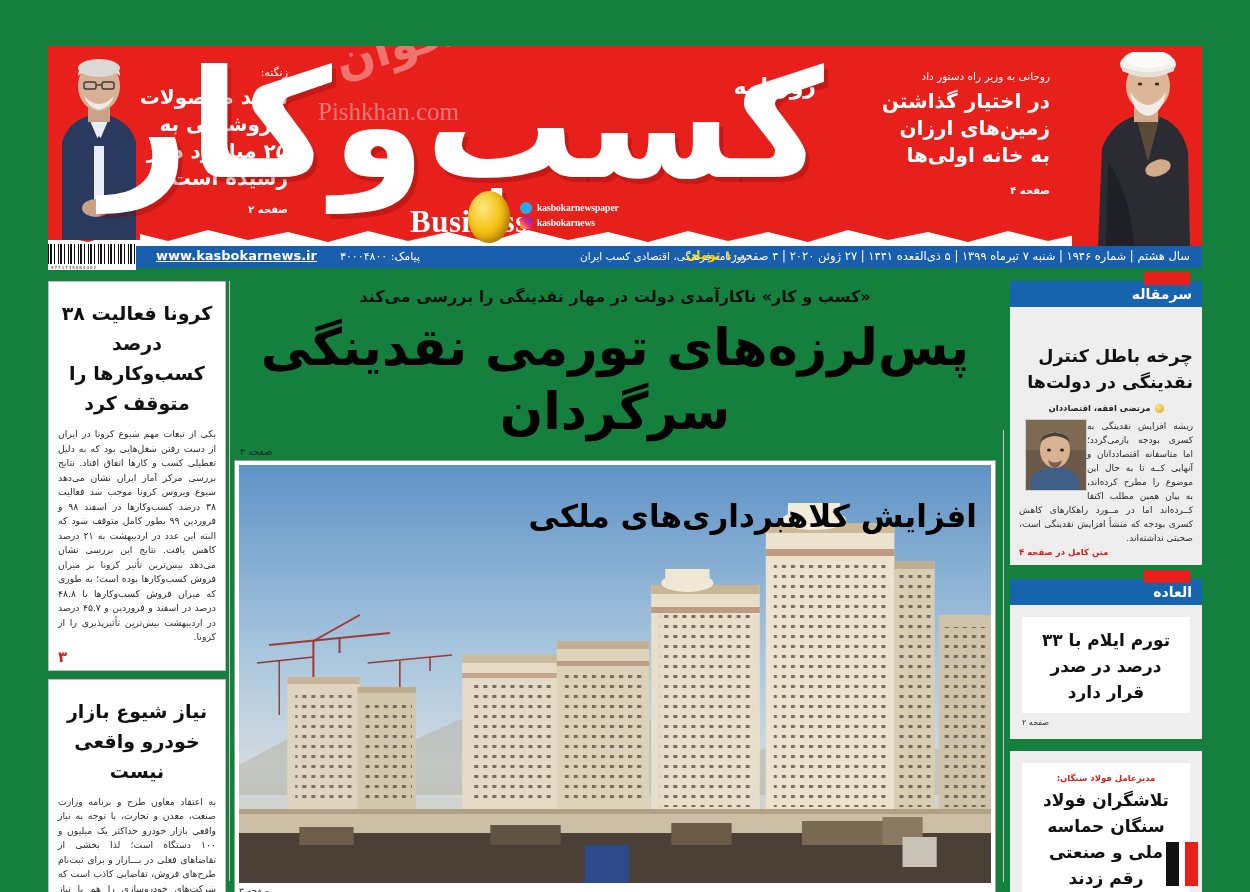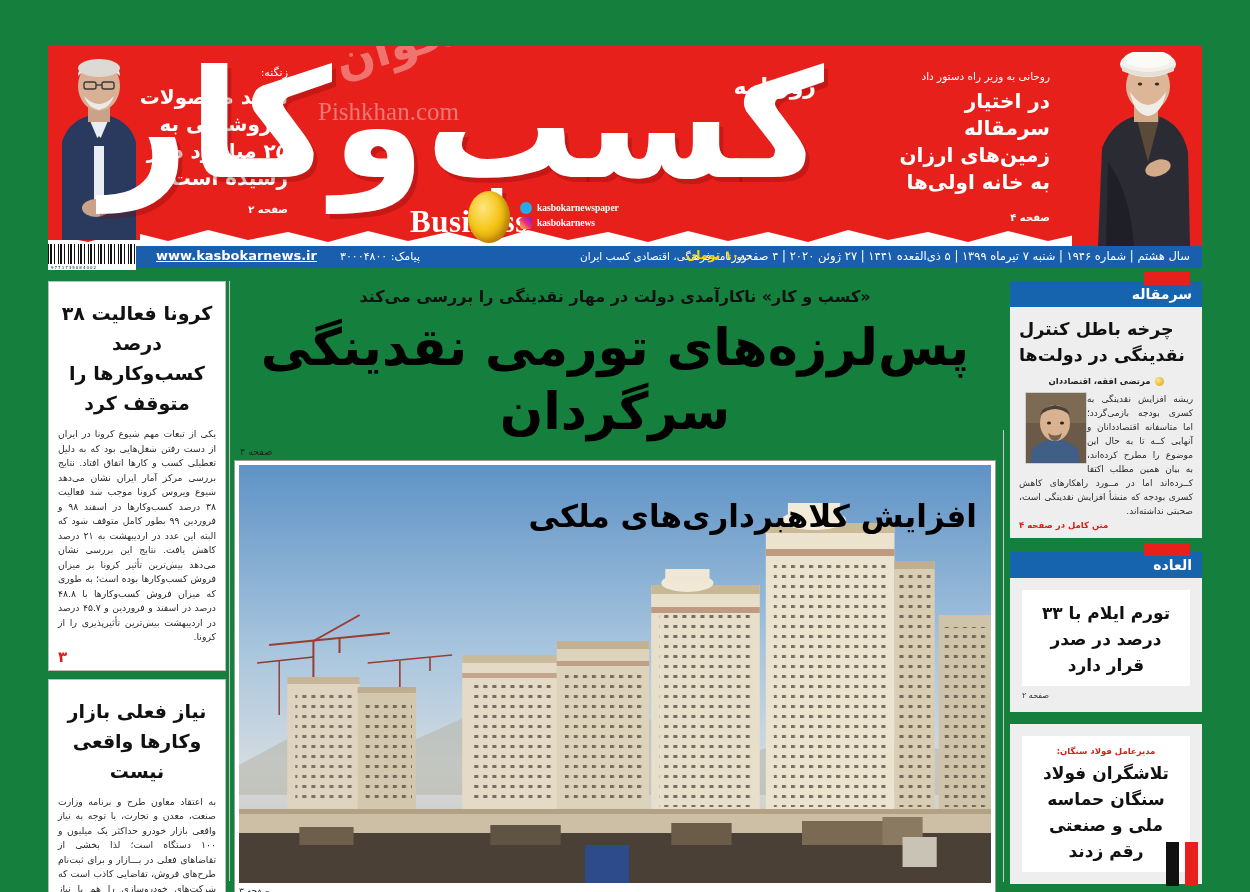--- a/index.html
+++ b/index.html
@@ -153,21 +153,21 @@
   .col-right { position: absolute; right: 48px; top: 281px; width: 192px; }
   .sec-head {
     position: relative; background:#1564ad; height: 26px; margin-bottom: 0;
     display:flex; align-items:center; justify-content:flex-start; padding-right:10px;
   }
   .sec-head span { color:#fff; font-size:14px; font-weight:bold; }
   .sec-tab {
     position:absolute; right: 12px; top:-9px; width:46px; height:13px; background:#e8201c;
   }
   .sec-body { background:#eeeeee; padding: 9px 9px 8px; margin-bottom: 14px; }
-  .sec-title { font-size: 17.5px; line-height: 26px; font-weight: bold; color:#111; text-align:left; }
+  .sec-title { font-size: 17.5px; line-height: 26px; font-weight: bold; color:#111; text-align:right;margin-top:27px; }
   .byline { display:flex; align-items:center; justify-content:center; gap:4px; margin-top: 8px; }
   .byline .dot { width:9px; height:9px; border-radius:50%; background: radial-gradient(circle at 35% 35%, #ffe58a, #d8a20c); }
   .byline span { font-size: 8.5px; color:#222; font-weight: bold;}
   .auth-photo { float:left; width: 62px; height: 72px; margin: 6px 0 4px 6px; overflow:hidden; border:1px solid #cfcfcf;}
   .sec-text { font-size: 9px; line-height: 14px; color:#2b2b2b; text-align: justify; margin-top: 6px; }
   .more-link { font-size: 8.5px; color:#d81f1a; font-weight:bold; text-align:left; margin-top:2px; }
   .more-link2 { font-size: 8.5px; color:#d81f1a; font-weight:bold; text-align:center; margin-top:6px; }
 
   .plain-card { background:#eeeeee; padding: 12px; margin-bottom: 12px; }
   .plain-inner { background:#fff; padding: 10px 8px 8px; }
@@ -262,21 +262,21 @@
 
         <ellipse cx="68" cy="32" rx="2.2" ry="1.6" fill="#3a2a20"></ellipse>
         <ellipse cx="85" cy="32" rx="2.2" ry="1.6" fill="#3a2a20"></ellipse>
 
         <ellipse cx="86" cy="116" rx="13" ry="8" fill="#d3ab8b" transform="rotate(-18 86 116)"></ellipse>
       </svg>
     </div>
 
     <div class="mh-right">
       <div class="kicker">روحانی به وزیر راه دستور داد</div>
-      <div class="hl">در اختیار سرمقاله زمین‌های ارزان به خانه اولی‌ها</div>
+      <div class="hl">در اختیار گذاشتن زمین‌های ارزان به خانه اولی‌ها</div>
       <div class="pg">صفحه ۴</div>
     </div>
 
     <svg class="masthead-wave" viewBox="0 0 1154 22" preserveAspectRatio="none">
       <path d="M0 22 L0 8 L40 16 L80 5 L120 15 L160 4 L200 14 L240 6 L280 16 L320 5 L360 15 L400 6 L440 16 L480 4 L520 14 L560 6 L600 16 L640 5 L680 15 L720 6 L760 16 L800 4 L840 14 L880 6 L920 16 L960 5 L1000 15 L1040 6 L1080 16 L1120 5 L1154 13 L1154 22 Z" fill="#ffffff"></path>
     </svg>
   </div>
 
   <div class="infobar"></div>
   <div class="barcode">
@@ -293,21 +293,21 @@
 
   <div class="col-left">
 
     <div class="lc-card">
       <div class="lc-title">کرونا فعالیت ۳۸ درصد کسب‌وکارها را متوقف کرد</div>
       <div class="lc-body">یکی از تبعات مهم شیوع کرونا در ایران از دست رفتن شغل‌هایی بود که به دلیل تعطیلی کسب و کارها اتفاق افتاد. نتایج بررسی مرکز آمار ایران نشان می‌دهد شیوع ویروس کرونا موجب شد فعالیت ۳۸ درصد کسب‌وکارها در اسفند ۹۸ و فروردین ۹۹ بطور کامل متوقف شود که البته این عدد در اردیبهشت به ۲۱ درصد کاهش یافت. نتایج این بررسی نشان می‌دهد بیش‌ترین تأثیر کرونا بر میزان فروش کسب‌وکارها بوده است؛ به طوری که میزان فروش کسب‌وکارها با ۴۸.۸ درصد در اسفند و فروردین و ۴۵.۷ درصد در اردیبهشت بیش‌ترین تأثیرپذیری را از کرونا.</div>
       <div class="lc-pg">۳</div>
     </div>
 
     <div class="lc-card">
-      <div class="lc-title">نیاز فعلی بازار وکارها واقعی نیست</div>
+      <div class="lc-title">نیاز شیوع بازار خودرو واقعی نیست</div>
       <div class="lc-body">به اعتقاد معاون طرح و برنامه وزارت صنعت، معدن و تجارت، با توجه به نیاز واقعی بازار خودرو حداکثر یک میلیون و ۱۰۰ دستگاه است؛ لذا بخشی از تقاضاهای فعلی در بـــازار و برای ثبت‌نام طرح‌های فروش، تقاضایی کاذب است که شرکت‌های خودروسازی را هم با نیاز حبابی شکل، مواجه کرده است. به گزارش ایسنا، سعید زردبندی در رابطه با افزایش قیمت خودرو در بـــازار و چرایی آن، تأکید کـــرد: صنعت خودرو یک نیاز واقعی دارد که بیش از یک میلیون تا یک میلیون و ۱۰۰ هزار دستگاه نیست؛ لذا بخشی از نیازی که در طرح‌های پیش‌فروش خودرو، فروش فوق‌العاده و حتی بازار وجود دارد، کاذب است و همه ثبت‌نام‌کنندگان نیازمند خودرو نیستند اما اختلاف قیمت بازار و کارخانه آنقدر...</div>
 
     </div>
 
   </div>
 
   <div class="col-center">
     <div class="ct-kicker">«کسب و کار» ناکارآمدی دولت در مهار نقدینگی را بررسی می‌کند</div>
     <div class="ct-head">پس‌لرزه‌های تورمی نقدینگی سرگردان</div>
     <div class="ct-pg">صفحه ۴</div>

